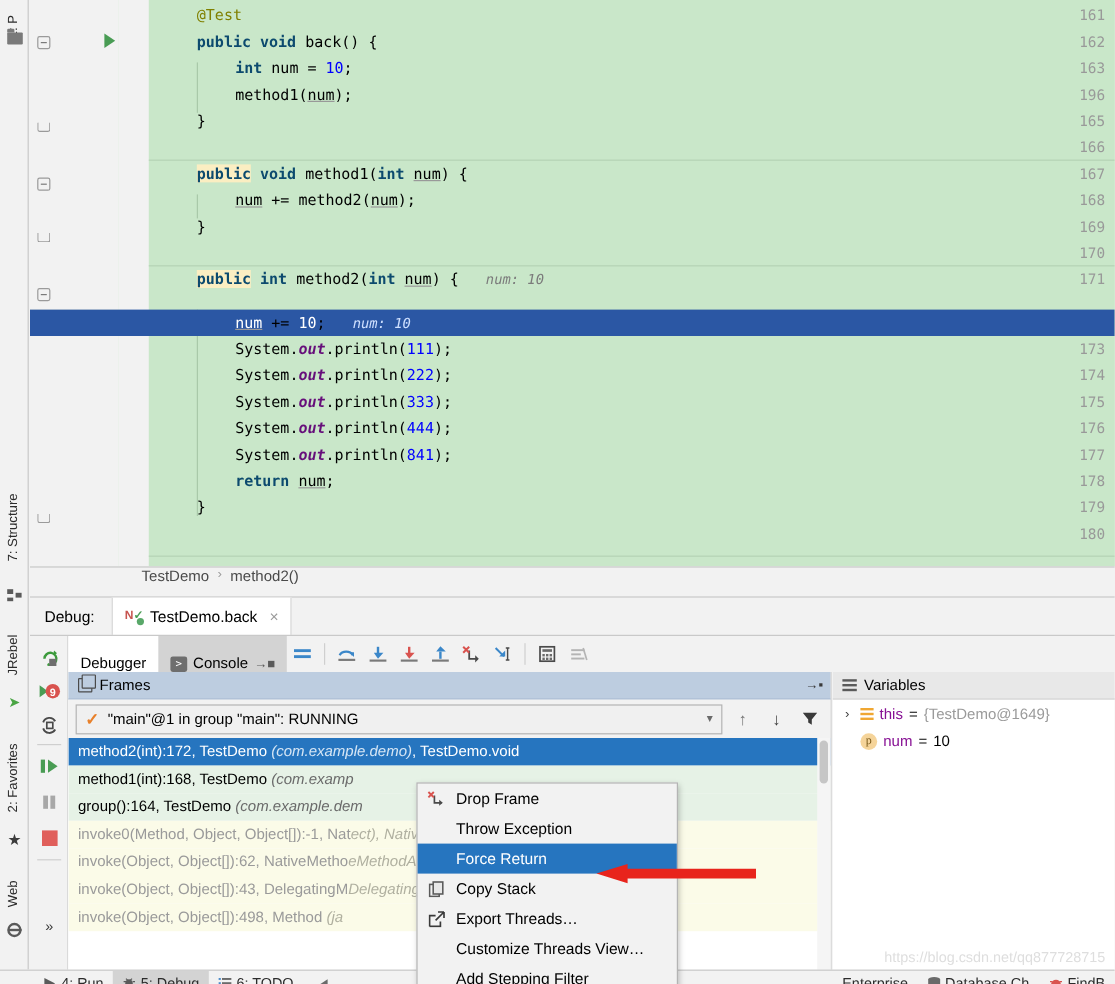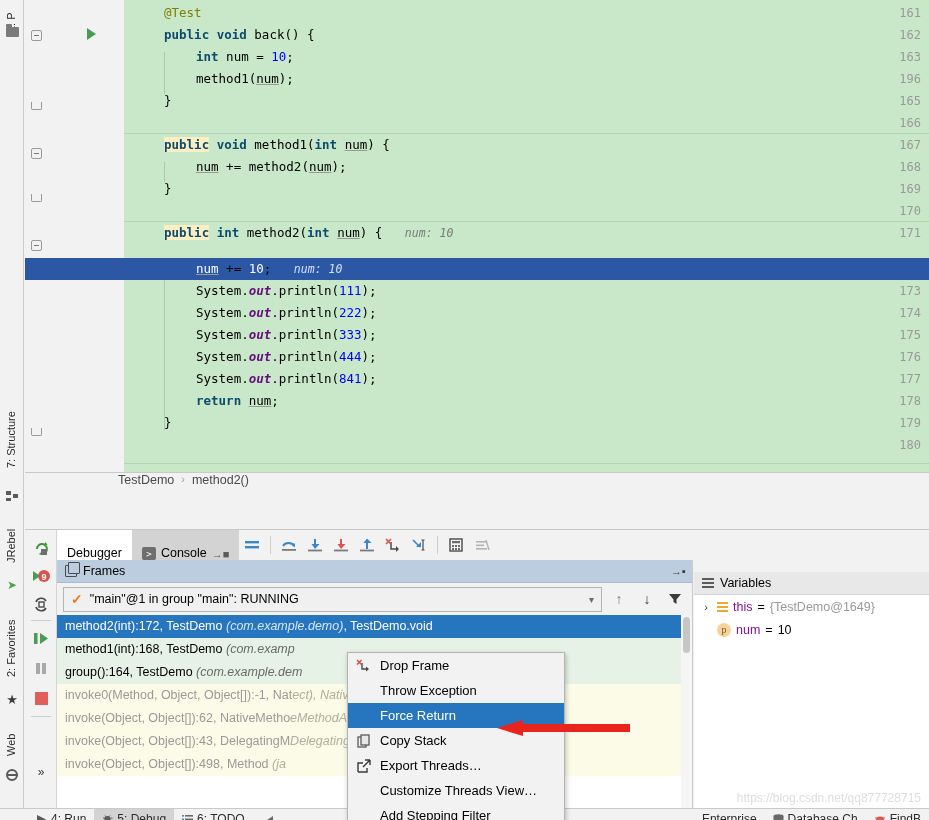--- a/index.html
+++ b/index.html
@@ -221,21 +221,21 @@
   .frow.lib{ background:#fbfbe8; color:#9a9a9a; }
   .frow .pkg{ font-style:italic; color:#6a6a6a; }
   .frow.selected .pkg{ color:#d6e6f5; }
   .frow.lib .pkg{ color:#b0b0a0; }
   #framescroll{
     position:absolute; right:0; top:55px; width:11px; bottom:0; background:#f5f5f5;
   }
   #framescroll i{ position:absolute; left:2px; top:2px; width:7px; height:36px; background:#c6c6c6; border-radius:4px; }
 
   #varspane{
-    position:absolute; left:669px; top:30px; width:235px; height:249px; background:#fff;margin-top:12px;
+    position:absolute; left:669px; top:30px; width:235px; height:249px; background:#fff;
   }
   #varsheader{
     height:23px; background:#e8e8e8; display:flex; align-items:center; gap:6px;
     padding-left:8px; font-size:12.5px; border-bottom:1px solid #d4d4d4;
   }
   .varsic{ width:12px;height:11px;position:relative; }
   .varsic i{ position:absolute;left:0;width:12px;height:2px;background:#5a5a5a; }
   .vrow{ height:23px; display:flex; align-items:center; gap:5px; padding-left:6px; font-size:12.5px; }
   .vexp{ width:12px; text-align:center; color:#3a3a3a; font-size:11px; }
   .v-ic-this{ width:11px;height:10px;position:relative; }
@@ -411,20 +411,28 @@
 
     <div class="codeline" style="top:412px; left:139px;">}</div>
   </div>
 
   <div id="breadcrumb">
     <span>TestDemo</span>
     <span class="crumb-sep">›</span>
     <span>method2()</span>
   </div>
 
+  <div id="debugbar">
+    <div id="debuglabel">Debug:</div>
+    <div id="debugtab">
+      <span class="ntest-ic">N<span class="g">✓</span></span>
+      <span>TestDemo.back</span>
+      <span class="tabclose">×</span>
+    </div>
+  </div>
 
   <div id="debugpanel">
 
     <div id="sidetools">
       <div class="stool" style="top:6px;">
         <svg width="17" height="17" viewBox="0 0 17 17">
             <path d="M4 9a5 5 0 1 1 2.6 4.4" fill="none" stroke="#3c9a3c" stroke-width="2"></path>
             <path d="M12 2l2.6 2.4-3.2 1.6z" fill="#3c9a3c"></path>
             <rect x="8" y="9" width="6" height="6" fill="#6e6e6e"></rect>
           </svg>

